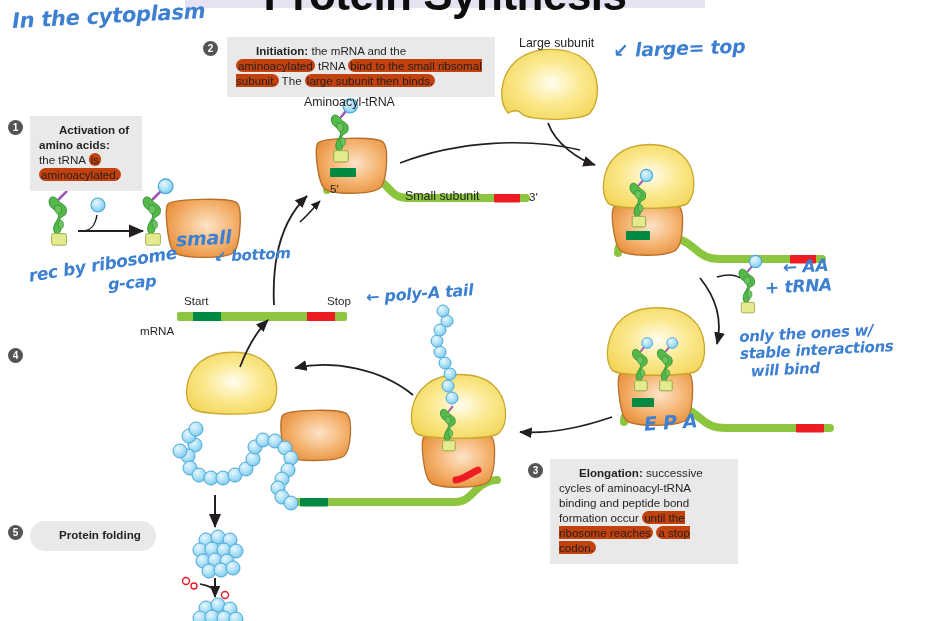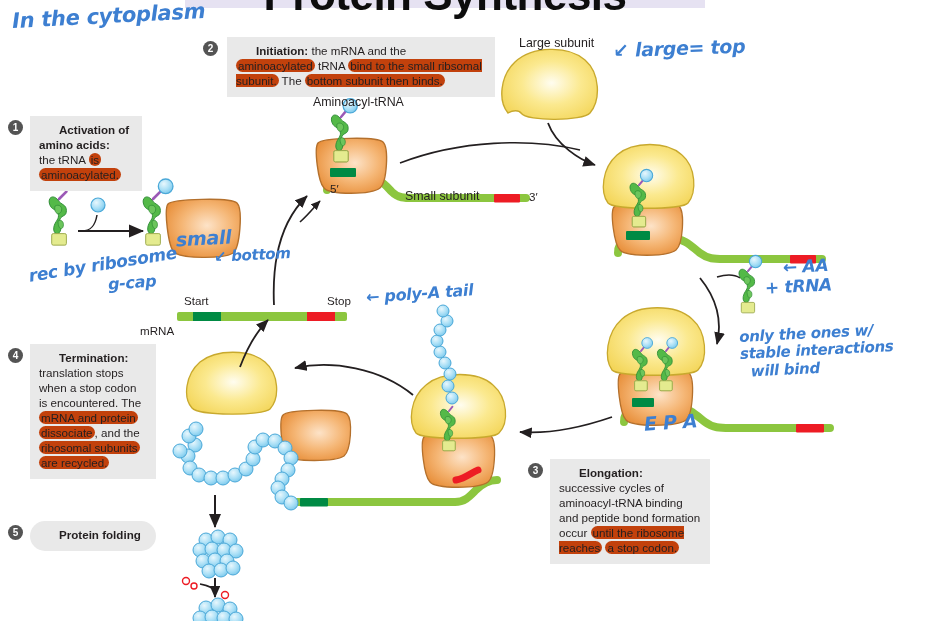--- a/index.html
+++ b/index.html
@@ -343,49 +343,40 @@
        <span>amino acids:</span></b><br>
     <span>the tRNA <span class="hl">is</span></span><br>
     <span class="hl">aminoacylated.</span>
   </div>
 
   <div class="stepnum" style="left:203px; top:41px;">2</div>
   <div class="callout" style="left:227px; top:37px; width:268px;">
     <b>Initiation:</b>
     <span> the mRNA and the <span class="hl">aminoacylated</span>
     tRNA <span class="hl">bind to the small ribsomal subunit.</span>
-    The <span class="hl">bottom subunit then binds.</span></span>
+    The <span class="hl">large subunit then binds.</span></span>
   </div>
 
   <div class="stepnum" style="left:528px; top:463px;">3</div>
-  <div class="callout" style="left:550px; top:459px; width:160px;">
+  <div class="callout" style="left:550px; top:459px; width:188px;">
     <b>Elongation:</b>
     <span> successive cycles
     of aminoacyl-tRNA binding and peptide bond formation occur
     <span class="hl">until the ribosome reaches</span>
     <span class="hl">a stop codon.</span></span>
   </div>
 
   <div class="stepnum" style="left:8px; top:348px;">4</div>
-  <div class="callout" style="left:30px; top:344px; width:126px;">
-    <b>Termination:</b><br>
-    <span>translation stops
-    when a stop codon is encountered. The
-    <span class="hl">mRNA and protein</span>
-    <span class="hl">dissociate</span>, and the
-    <span class="hl">ribosomal subunits</span>
-    <span class="hl">are recycled.</span></span>
-  </div>
 
   <div class="stepnum" style="left:8px; top:525px;">5</div>
   <div class="callout" style="left:30px; top:521px; width:126px;border-radius:18px;">
     <b>Protein folding</b><br>
   </div>
 
-  <div class="plab" style="left:313px; top:95px;">Aminoacyl-tRNA</div>
+  <div class="plab" style="left:304px; top:95px;">Aminoacyl-tRNA</div>
   <div class="plab" style="left:405px; top:160px;margin-top:29px;">Small subunit</div>
   <div class="plab" style="left:512px; top:36px;margin-left:7px;">Large subunit</div>
   <div class="plab small" style="left:330px; top:182px;">5′</div>
   <div class="plab small" style="left:529px; top:190px;">3′</div>
   <div class="plab small" style="left:140px; top:324px;">mRNA</div>
   <div class="plab small" style="left:184px; top:294px;">Start</div>
   <div class="plab small" style="left:327px; top:294px;">Stop</div>
 
   <div id="hand-layer">
       <div class="hand" style="left: 12px; top: 4px; font-size: 21px; transform: rotate(-3deg); color: rgb(61, 127, 209);">In the cytoplasm</div>

